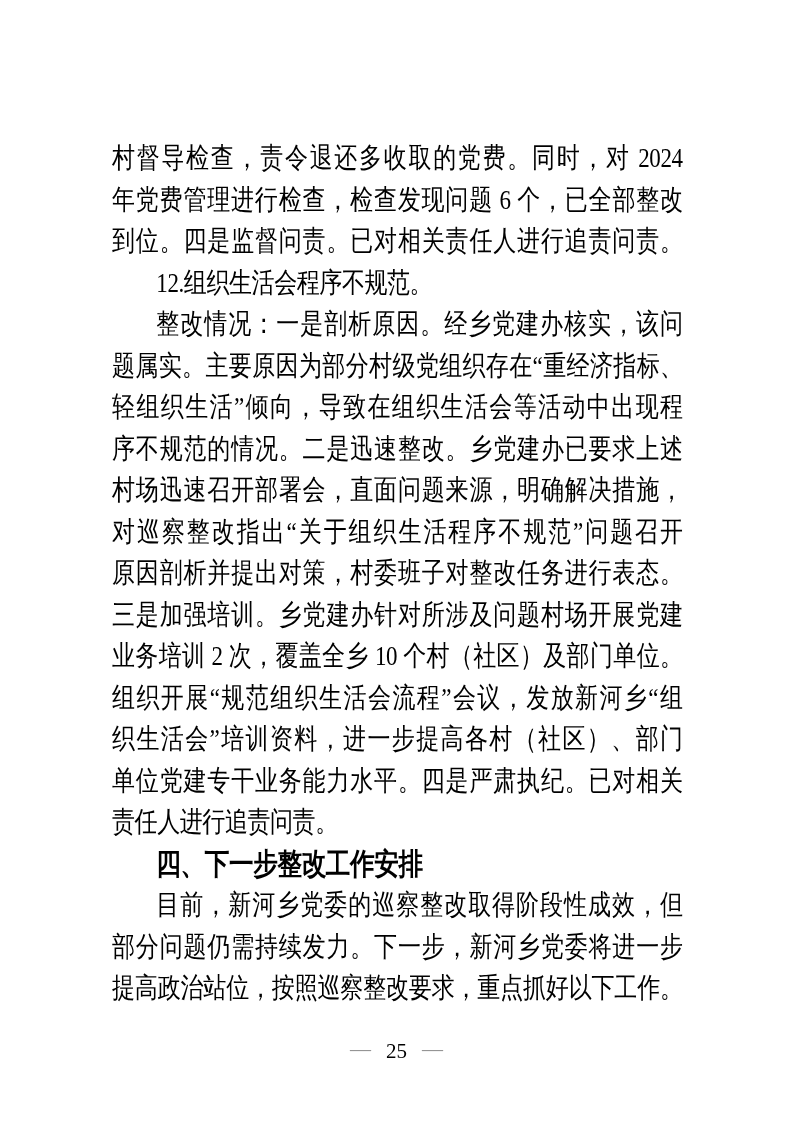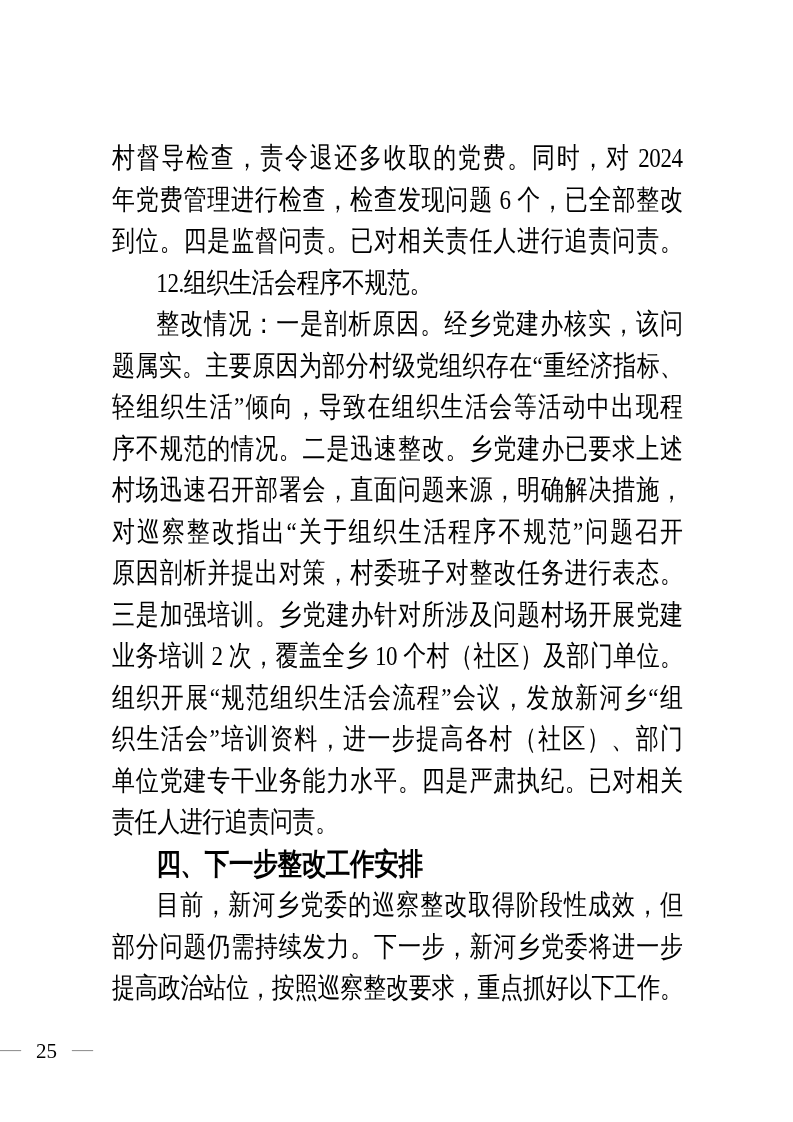--- a/index.html
+++ b/index.html
@@ -45,21 +45,21 @@
   .line.heading {
     font-family: "Liberation Sans", "DejaVu Sans", sans-serif;
     font-weight: bold;
     font-size: 30px;
   }
   .footer {
     position: absolute;
     left: 0;
     top: 1040px;
     width: 793px;
-    text-align: left;
+    text-align: center;
     font-size: 21px;
     line-height: 22px;
     font-family: "Liberation Serif", "DejaVu Serif", serif;
   }
   .footer .dash {
     color: #8f8f8f;
     position: relative;
     top: -2px;
   }
   .footer .pagenum {

